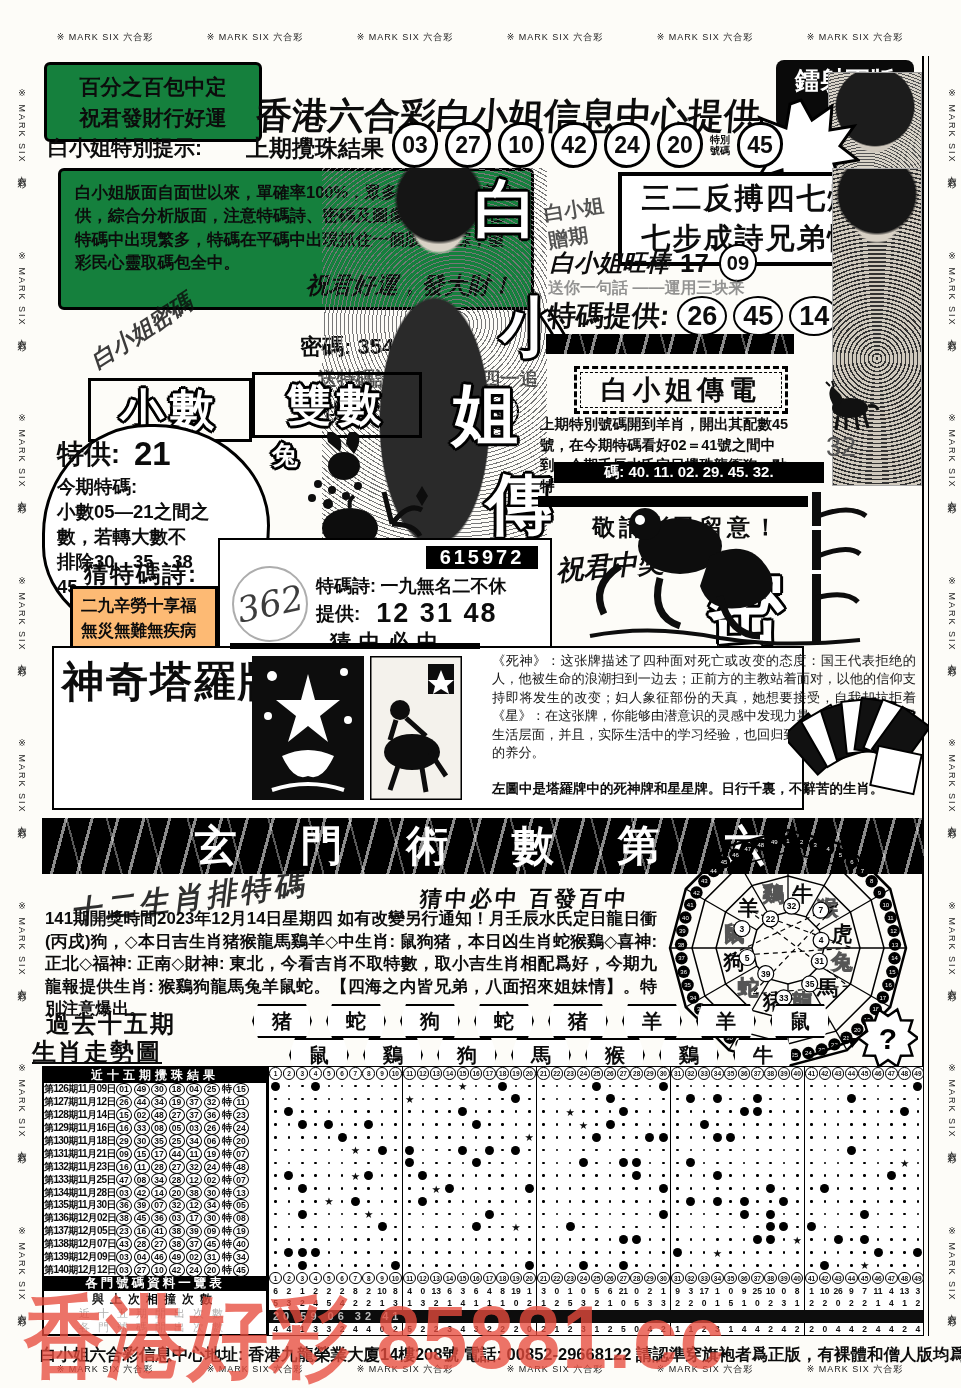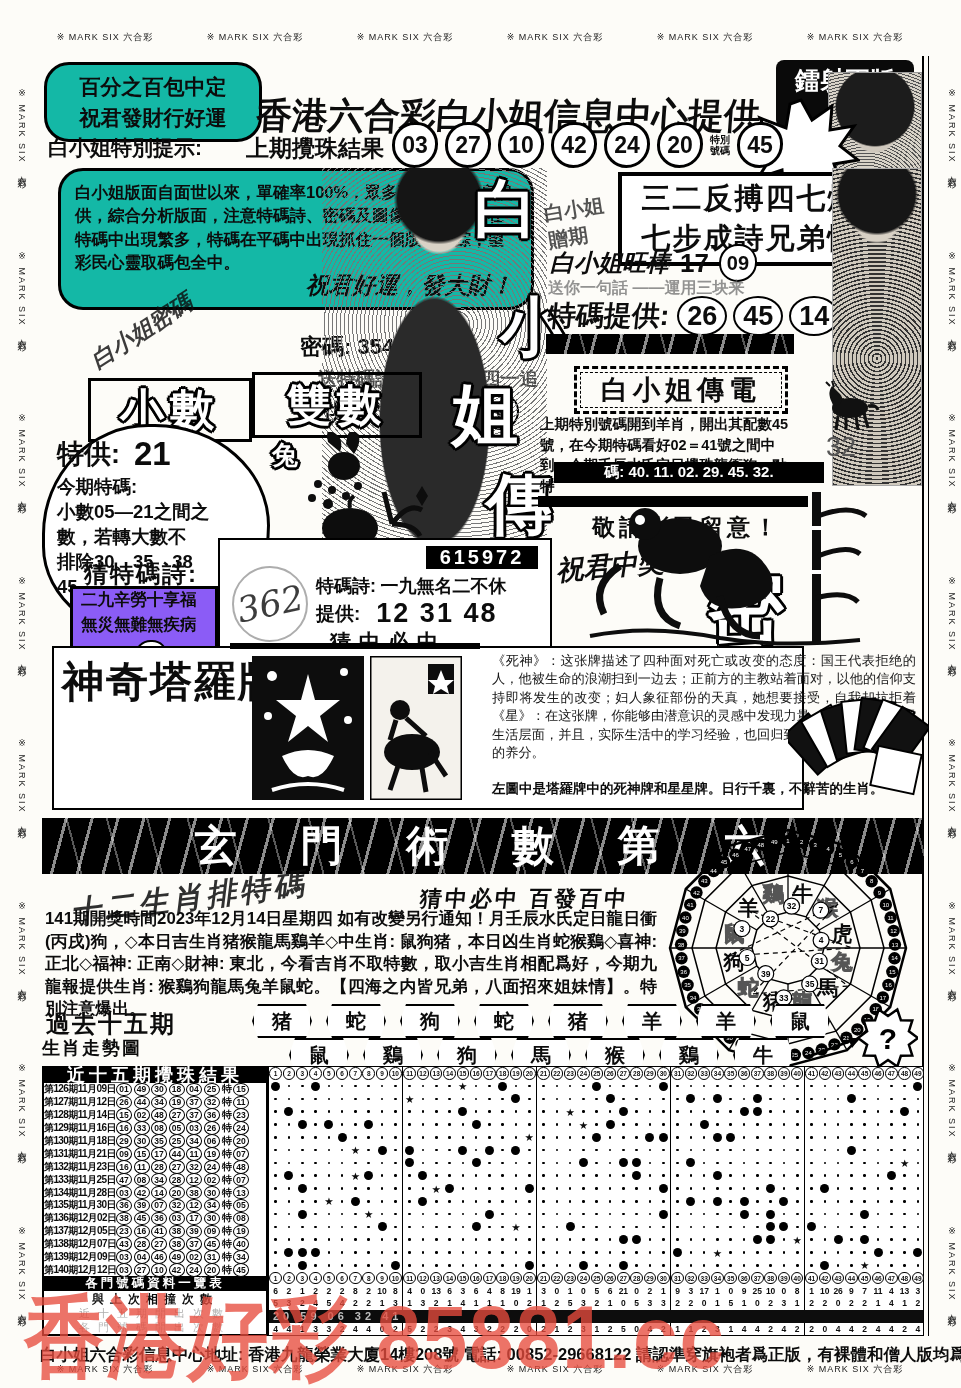--- a/index.html
+++ b/index.html
@@ -13,21 +13,21 @@
         text-shadow:-2px -2px 0 #000,2px -2px 0 #000,-2px 2px 0 #000,2px 2px 0 #000,0 3px 0 #000,3px 0 0 #000,-3px 0 0 #000,0 -3px 0 #000;}
   
   .strip{display:flex;justify-content:space-around;align-items:center;font-size:9px;color:#222;letter-spacing:1px;z-index:5;}
   .vstrip{writing-mode:vertical-rl;display:flex;justify-content:space-around;font-size:9px;color:#222;letter-spacing:2px;z-index:5;}
   
   .cnum{display:inline-flex;align-items:center;justify-content:center;border:3px solid #000;
         border-radius:50% 47% 52% 49%;font-weight:bold;background:#fff;}
   
   #topdraw-nums{display:flex;align-items:center;gap:7px;}
   
-  .roundbox{border:3px solid #000;border-radius:25px;background:#14b8a6;}
+  .roundbox{border:3px solid #000;border-radius:6px;background:#15803d;}
   
   .bubble{border:3px solid #000;border-radius:48% 52% 46% 54%/52% 48% 55% 45%;background:#fff;}
   .tail{border:3px solid #000;border-radius:50%;background:#fff;position:absolute;}
   
   #results{border:2px solid #000;background:#fff;font-size:10px;}
   .blackbar{background:#000;color:#fff;font-weight:bold;text-align:center;}
   .rrow{display:flex;align-items:center;height:12.9px;white-space:nowrap;}
   .rlabel{width:72px;font-weight:bold;font-size:10px;letter-spacing:-0.6px;}
   .rnum{display:inline-flex;align-items:center;justify-content:center;width:14px;height:11.5px;
         border:1px solid #000;border-radius:50%;font-size:8.5px;font-weight:bold;margin-right:1.5px;background:#fff;}
@@ -247,21 +247,21 @@
       <circle cx="40" cy="72" r="5" fill="#0d0d0d"></circle>
     <circle cx="58" cy="64" r="4" fill="#0d0d0d"></circle>
       <circle cx="70" cy="54" r="4" fill="#0d0d0d"></circle>
     <ellipse cx="62" cy="96" rx="28" ry="20" fill="#0d0d0d"></ellipse>
     <path d="M62 76 Q60 68 66 64" stroke="#0d0d0d" stroke-width="4" fill="none"></path>
     <path d="M96 60 L104 92 M104 92 Q120 70 134 78 M104 92 Q126 92 132 104" stroke="#0d0d0d" stroke-width="5" fill="none"></path>
     <path d="M128 64 l6 -10 l6 10 l-6 10 Z" fill="#0d0d0d"></path>
   </svg>
 
   <div class="abs bk9" style="left:84px;top:558px;font-size:24px;letter-spacing:2px;">猜特碼詩:</div>
-  <div class="abs" style="left:70px;top:586px;width:148px;height:102px;border:3px solid #000;background:#8b5cf6;padding:0 8px;box-sizing:border-box;">
+  <div class="abs" style="left:70px;top:586px;width:148px;height:102px;border:3px solid #000;background:#fdba74;padding:6px 8px;box-sizing:border-box;">
     <div class="b" style="font-size:16.5px;">二九辛勞十享福</div>
     <div class="b" style="font-size:16.5px;margin-top:3px;">無災無難無疾病</div>
     <div style="display:flex;align-items:center;gap:6px;margin-top:4px;">
       <span class="bk9" style="font-size:20px;transform:skewX(-8deg);">特送:</span>
       <span class="cnum" style="width:30px;height:30px;font-size:18px;border-width:2.5px;">23</span>
     </div>
   </div>
 
   <div class="abs" style="left:218px;top:538px;width:330px;height:116px;border:2.5px solid #000;background:#fff;">
     <div class="abs" style="left:12px;top:26px;width:72px;height:72px;border:2px solid #999;border-radius:50%;display:flex;align-items:center;justify-content:center;opacity:.8;">
@@ -585,21 +585,21 @@
         <circle cx="168.7491176010136" cy="84.21779127214793" r="8" fill="#fff" stroke="#000" stroke-width="1.2"></circle>
         <text x="168.7491176010136" y="87.21779127214793" text-anchor="middle" font-size="8.5" font-weight="bold">7</text>
       </g>
       <g>
         <circle cx="169.11764408990436" cy="114.30443959581743" r="8" fill="#fff" stroke="#000" stroke-width="1.2"></circle>
         <text x="169.11764408990436" y="117.30443959581743" text-anchor="middle" font-size="8.5" font-weight="bold">4</text>
       </g>
     </svg>
 
   <div class="abs bk9" style="left:46px;top:1008px;font-size:24px;letter-spacing:2px;">過去十五期</div>
-  <div class="abs bk9" style="left:42px;top:1036px;font-size:18px;letter-spacing:2px;">生肖走勢圖</div>
+  <div class="abs bk9" style="left:32px;top:1036px;font-size:24px;letter-spacing:2px;text-decoration:underline;">生肖走勢圖</div>
   <div id="trend" class="abs" style="left:252px;top:1002px;width:672px;height:72px;">
       <div class="zcell" style="left: 0px; top: 2px;">猪</div>
       <div class="zcell" style="left: 37px; top: 36px;">鼠</div>
       <div class="zcell" style="left: 74px; top: 2px;">蛇</div>
       <div class="zcell" style="left: 111px; top: 36px;">鷄</div>
       <div class="zcell" style="left: 148px; top: 2px;">狗</div>
       <div class="zcell" style="left: 185px; top: 36px;">狗</div>
       <div class="zcell" style="left: 222px; top: 2px;">蛇</div>
       <div class="zcell" style="left: 259px; top: 36px;">馬</div>
       <div class="zcell" style="left: 296px; top: 2px;">猪</div>
@@ -611,21 +611,21 @@
       <div class="zcell" style="left: 518px; top: 2px;">鼠</div>
       <svg width="110" height="72" style="position: absolute; left: 556px; top: 0px;">
         <path d="M2 54 L40 40" stroke="#000" stroke-width="2.5"></path>
         <polygon points="40,36 52,36 44,46" fill="#000"></polygon>
         <polygon points="110.0,36.0 100.9,42.8 104.3,53.6 92.9,53.8 89.3,64.5 80.0,58.0 70.7,64.5 67.1,53.8 55.7,53.6 59.1,42.8 50.0,36.0 59.1,29.2 55.7,18.4 67.1,18.2 70.7,7.5 80.0,14.0 89.3,7.5 92.9,18.2 104.3,18.4 100.9,29.2" fill="#fff" stroke="#000" stroke-width="2.5"></polygon>
         <text x="80" y="47" text-anchor="middle" font-size="30" font-weight="bold">?</text>
       </svg>
     </div>
 
   <div id="results" class="abs" style="left:42px;top:1066px;width:222px;">
-      <div class="blackbar" style="font-size: 18px; letter-spacing: 4px; height: 15px; line-height: 15px;">近十五期攪珠結果</div>
+      <div class="blackbar" style="font-size: 12px; letter-spacing: 4px; height: 15px; line-height: 15px;">近十五期攪珠結果</div>
       <div class="rrow">
         <span class="rlabel">第126期11月09日</span>
         <span class="rnum">01</span>
         <span class="rnum">49</span>
         <span class="rnum">30</span>
         <span class="rnum">18</span>
         <span class="rnum">04</span>
         <span class="rnum">25</span>
         <span class="rte">特</span>
         <span class="rnum">15</span>

